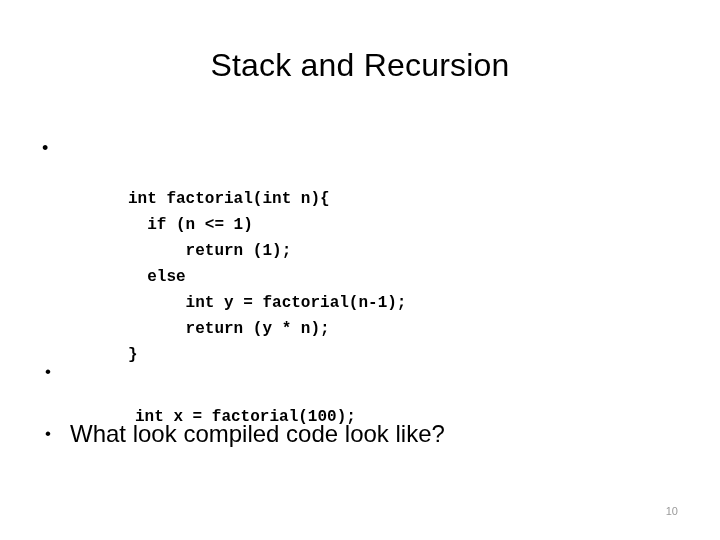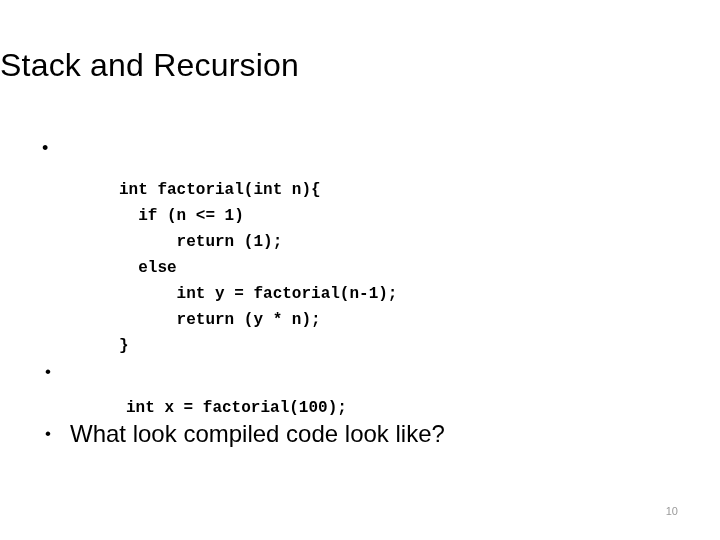--- a/index.html
+++ b/index.html
@@ -22,20 +22,21 @@
     height: 540px;
     background: #ffffff;
   }
 
   
   .slide-title {
     position: absolute;
     left: 0;
     top: 46px;
     width: 720px;
+    text-align: center;
     font-size: 32px;
     line-height: 38px;
     font-weight: 400;
     letter-spacing: 0.2px;
     color: #000000;
     white-space: nowrap;
   }
 
   
   .body {
@@ -85,21 +86,21 @@
   }
 
   
   .code {
     font-family: "Liberation Mono", "DejaVu Sans Mono", monospace;
     font-weight: bold;
     font-size: 16px;
     line-height: 26px;
     color: #000000;
     white-space: pre;
-    margin: 7px;
+    margin: 16px;
     padding: 0;
   }
   .code-block-1 {
     position: absolute;
     left: 112px;
     top: 44px;
   }
   .code-line-caller {
     position: absolute;
     left: 119px;

